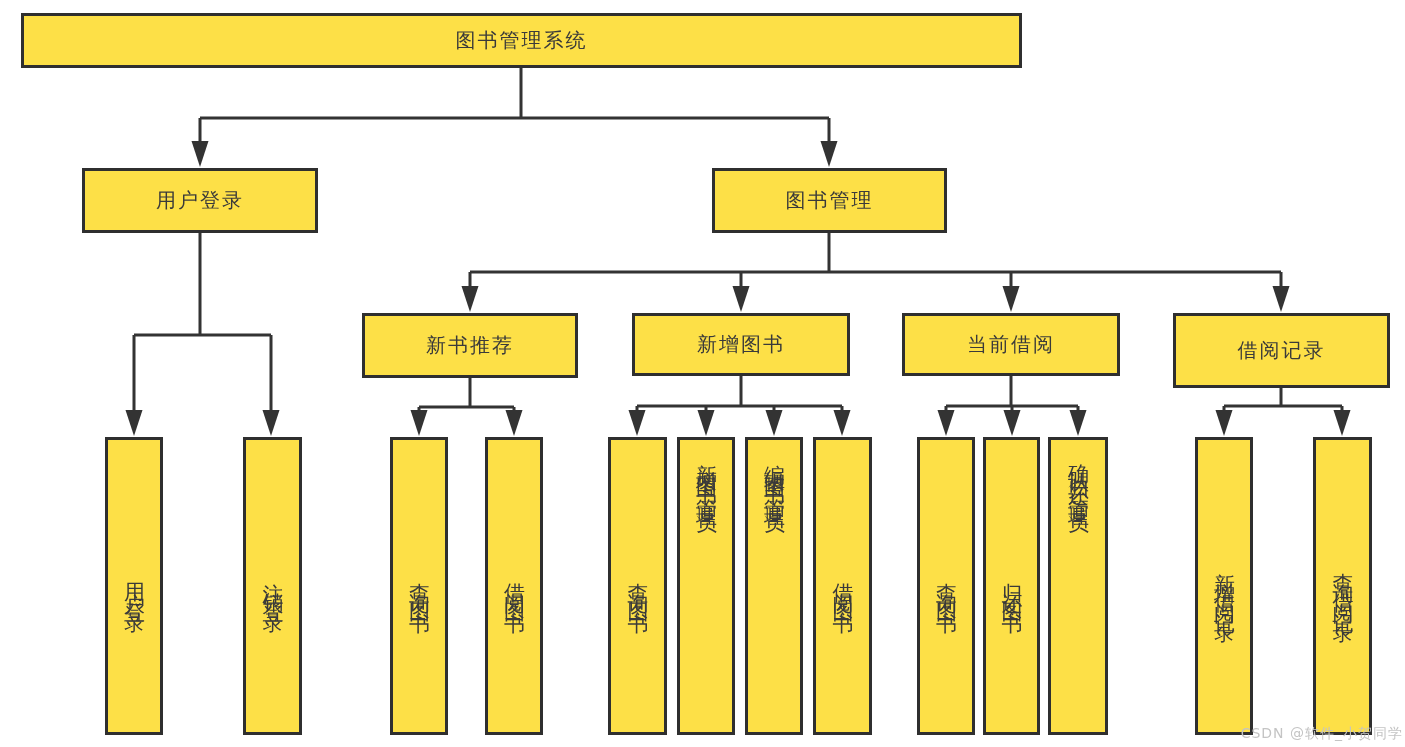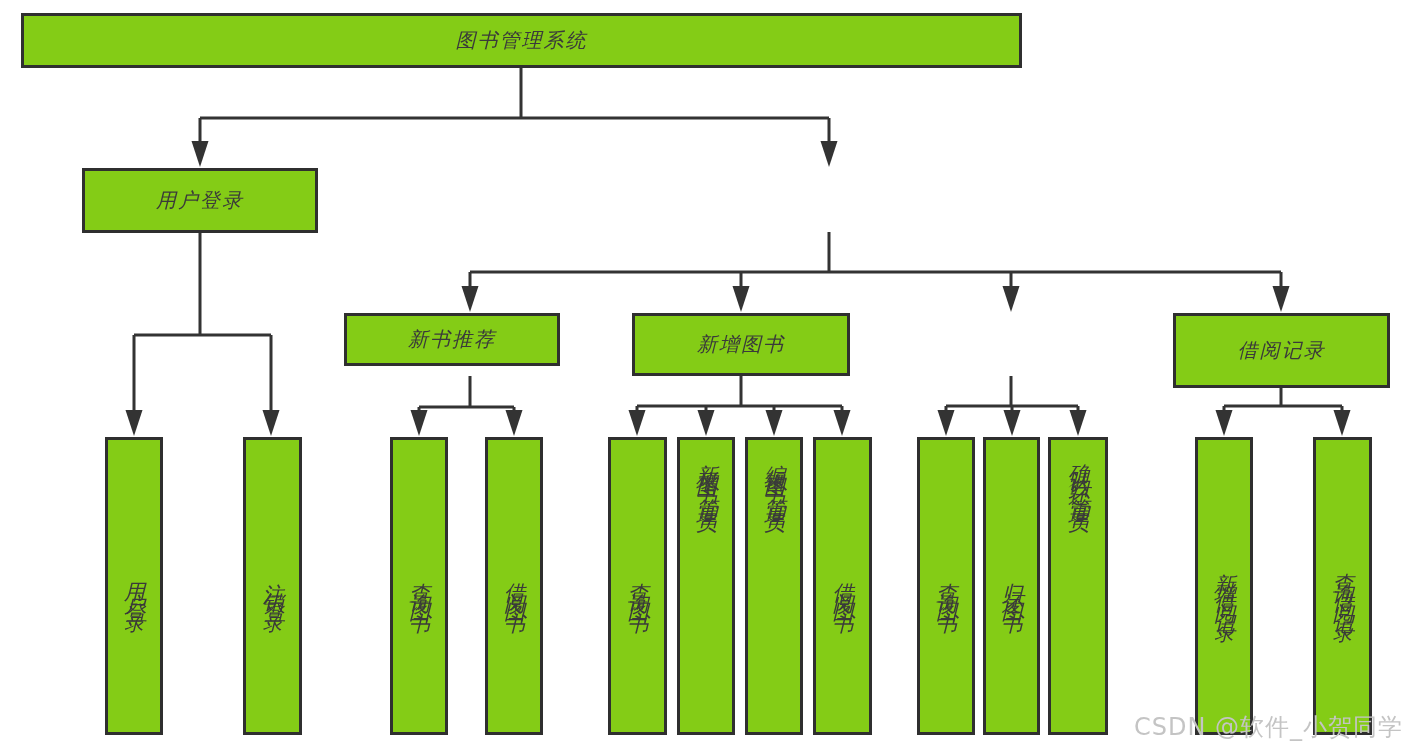--- a/index.html
+++ b/index.html
@@ -9,32 +9,32 @@
     --wm:#c4c4c4;
   }
   html,body{margin:0;padding:0;background:#fff;}
   #stage{
     position:relative;width:1405px;height:747px;background:#ffffff;overflow:hidden;
     font-family:"DejaVu Sans","Liberation Sans",sans-serif;color:var(--text);
   }
   #connectors{position:absolute;left:0;top:0;width:1405px;height:747px;z-index:1;}
   .node{
     position:absolute;box-sizing:border-box;border:3px solid var(--border);
-    background:#84cc16;display:flex;align-items:center;justify-content:center;z-index:2;font-style:italic;
+    background:#fde047;display:flex;align-items:center;justify-content:center;z-index:2;
   }
   .node.h .t{font-size:20px;letter-spacing:2px;white-space:nowrap;}
   .node.v .vt{
     writing-mode:vertical-rl;text-orientation:mixed;
     font-size:21px;line-height:1;letter-spacing:10px;white-space:nowrap;
   }
   .node.v.top{align-items:flex-start;}
   .node.v.top .vt{padding-top:7px;letter-spacing:7px;}
   .watermark{
     position:absolute;right:2px;bottom:4px;z-index:6;
-    font-size:24px;letter-spacing:1px;color:var(--wm);white-space:nowrap;margin-left:40px;
+    font-size:14px;letter-spacing:1px;color:var(--wm);white-space:nowrap;margin-left:40px;
   }
 </style>
 </head>
 <body>
 
 <div id="stage">
 
   <svg id="connectors" viewBox="0 0 1405 747" xmlns="http://www.w3.org/2000/svg">
       <path d="M521 68L521 118M200 118L829 118M200 232L200 335M134 335L271 335M829 232L829 272M470 272L1281 272M470 376L470 407M419 407L514 407M741 376L741 406M637 406L842 406M1011 376L1011 406M946 406L1078 406M1281 376L1281 406M1224 406L1342 406M200 118L200 145M829 118L829 145M134 335L134 414M271 335L271 414M470 272L470 290M741 272L741 290M1011 272L1011 290M1281 272L1281 290M419 407L419 414M514 407L514 414M637 406L637 414M706 406L706 414M774 406L774 414M842 406L842 414M946 406L946 414M1012 406L1012 414M1078 406L1078 414M1224 406L1224 414M1342 406L1342 414" fill="none" stroke="#333333" stroke-width="3"></path>
       <polygon points="191.5,141 208.5,141 200,167" fill="#333333"></polygon>
@@ -58,26 +58,32 @@
       <polygon points="1333.5,410 1350.5,410 1342,436" fill="#333333"></polygon>
     </svg>
 
   <div class="node h" style="left:21px;top:13px;width:1001px;height:55px">
     <span class="t">图书管理系统</span>
   </div>
 
   <div class="node h" style="left:82px;top:168px;width:236px;height:65px">
     <span class="t">用户登录</span>
   </div>
+  <div class="node h" style="left:712px;top:168px;width:235px;height:65px">
+    <span class="t">图书管理</span>
+  </div>
 
-  <div class="node h" style="left:344px;top:313px;width:216px;height:53px">
+  <div class="node h" style="left:362px;top:313px;width:216px;height:65px">
     <span class="t">新书推荐</span>
   </div>
   <div class="node h" style="left:632px;top:313px;width:218px;height:63px">
     <span class="t">新增图书</span>
+  </div>
+  <div class="node h" style="left:902px;top:313px;width:218px;height:63px">
+    <span class="t">当前借阅</span>
   </div>
   <div class="node h" style="left:1173px;top:313px;width:217px;height:75px">
     <span class="t">借阅记录</span>
   </div>
 
   <div class="node v" style="left:105px;top:437px;width:58px;height:298px">
     <span class="vt">用户登录</span>
   </div>
   <div class="node v" style="left:243px;top:437px;width:59px;height:298px">
     <span class="vt">注销登录</span>

